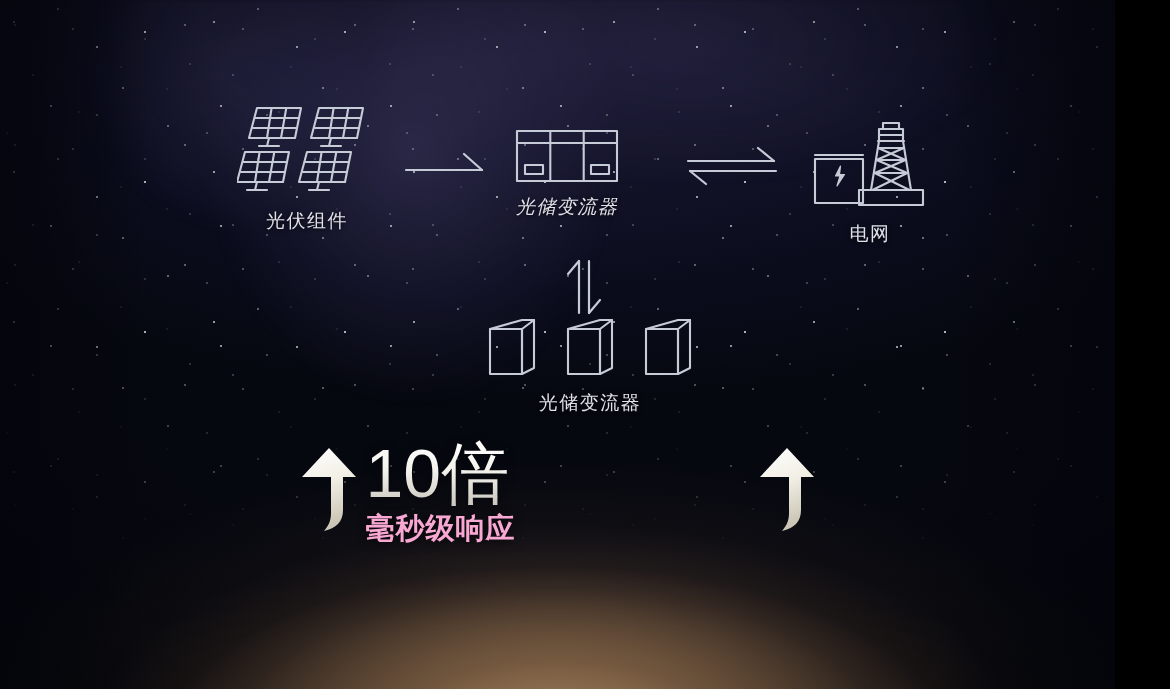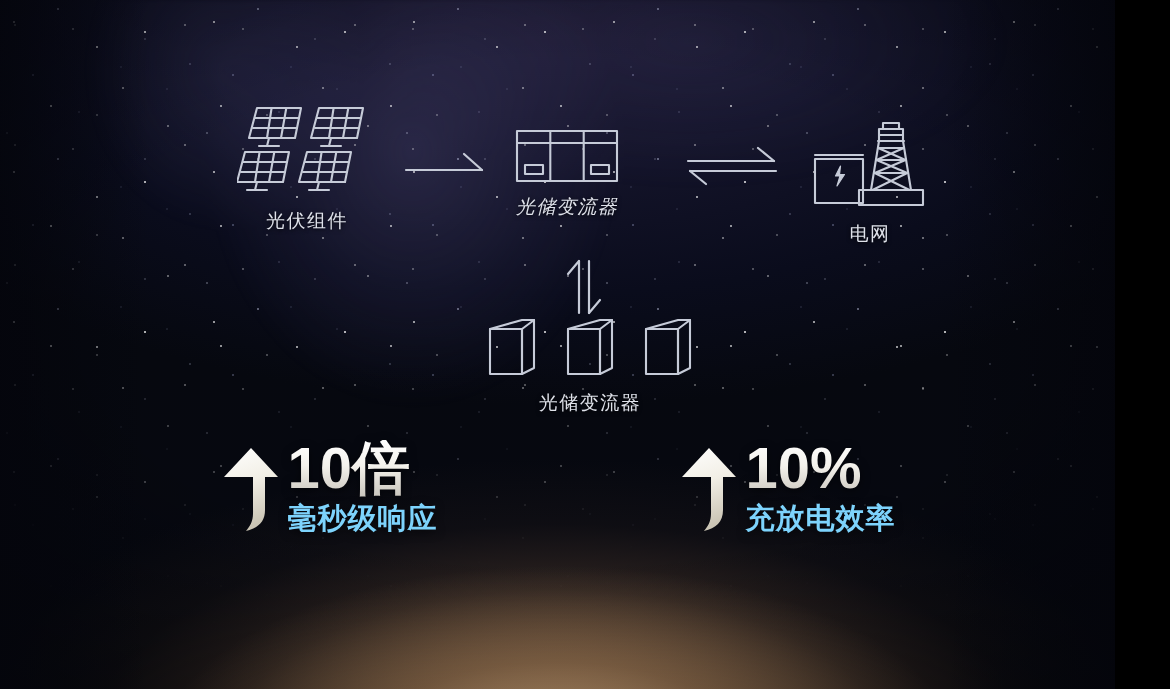--- a/index.html
+++ b/index.html
@@ -171,39 +171,39 @@
   .stat-arrow {
     flex: 0 0 auto;
     margin-top: 6px;
   }
   .stat-text {
     display: flex;
     flex-direction: column;
     align-items: flex-start;
   }
   .stat-value {
-    font-size: 58px;
-    font-weight: bold;
+    font-size: 68px;
+    font-weight: normal;
     line-height: 0.98;
     letter-spacing: 0px;
     background: linear-gradient(to bottom, #ffffff 0%, #f4f2ec 45%, #c9c5bd 100%);
     -webkit-background-clip: text;
     background-clip: text;
     color: transparent;
     -webkit-text-fill-color: transparent;
     text-shadow: none;
     filter: drop-shadow(0 2px 5px rgba(0,0,0,0.55));
     white-space: nowrap;
   }
   .stat-caption {
     margin-top: 2px;
     font-size: 29px;
     font-weight: bold;
     letter-spacing: 1px;
-    color: #7dd3fc;
+    color: #f9a8d4;
     filter: drop-shadow(0 2px 5px rgba(0,0,0,0.6));
     white-space: nowrap;
   }
 </style>
 </head>
 <body>
 
 <div id="stage">
 
   <div class="bg-base"></div>
@@ -374,21 +374,17 @@
       <svg class="stat-arrow" width="62" height="86" viewBox="0 0 62 86" fill="none">
         <defs>
           <linearGradient id="arrGrad2" x1="0" y1="0" x2="0.25" y2="1">
             <stop offset="0%" stop-color="#ffffff"></stop>
             <stop offset="48%" stop-color="#f2efe6"></stop>
             <stop offset="100%" stop-color="#cbc5b5"></stop>
           </linearGradient>
         </defs>
         <path d="M31 2 L58 31 L45 31 L45 64 C45 76 38 82 26 85 C34 76 33 70 33 60 L33 31 L4 31 Z" fill="url(#arrGrad2)"></path>
       </svg>
-      <div class="stat-text">
-        <div class="stat-value">10%</div>
-        <div class="stat-caption">充放电效率</div>
-      </div>
     </div>
 
   </div>
 
 </div>
 
 </body></html>

